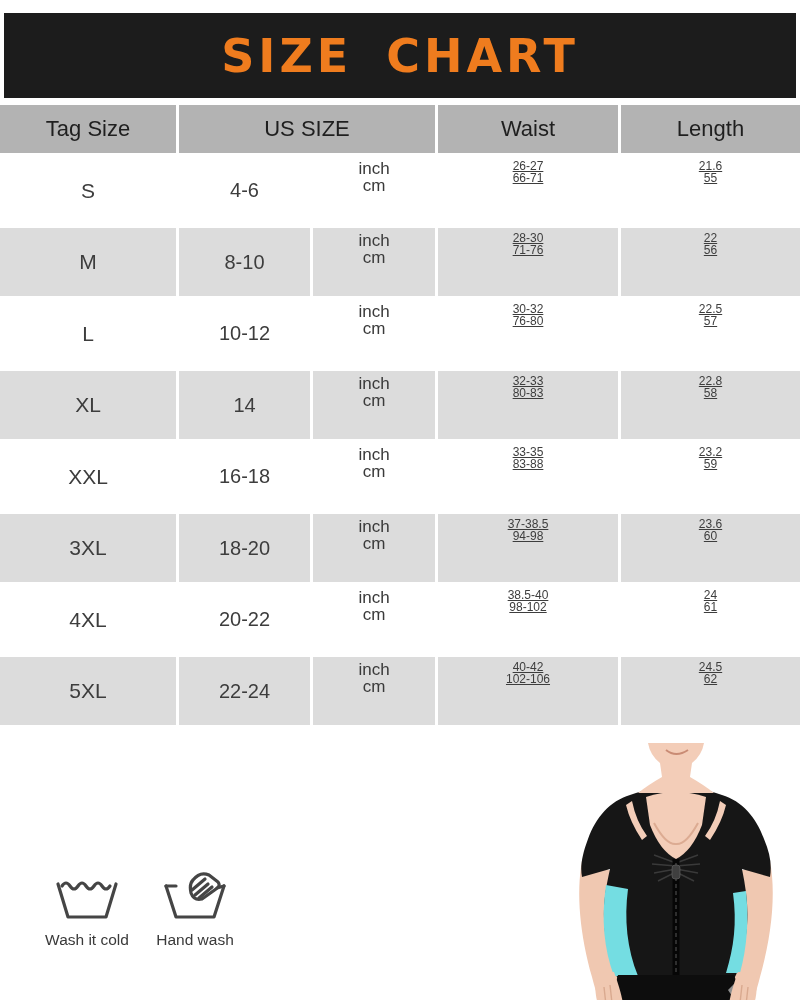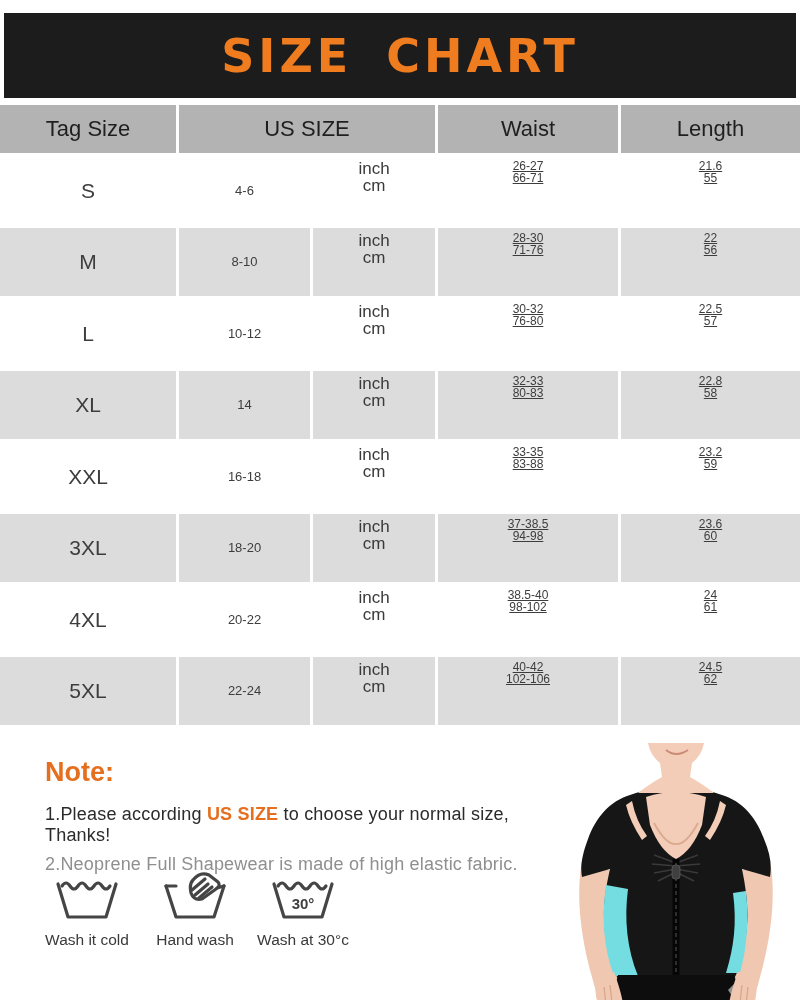--- a/index.html
+++ b/index.html
@@ -20,21 +20,21 @@
   .trow{display:contents;}
   .cell{display:flex;align-items:center;justify-content:center;background:#ffffff;
         color:#3d3d3d;font-size:19px;line-height:1;}
   .hcell{background:#b3b3b3;color:#1f1f1f;font-size:22px;}
   .hcell.span2{grid-column:2 / 4;}
   .trow.alt .cell{background:#dcdcdc;}
   .trow .hcell{background:#b3b3b3;}
   .cell.two{flex-direction:column;justify-content:flex-start;padding:4px 0;}
   .cell .ln{display:block;}
   .tag-txt{font-size:21px;}
-  .us-txt{font-size:13px;text-align:center;}
+  .us-txt{font-size:20px;text-align:center;}
   .unit-txt{font-size:17px;color:#3a3a3a;}
   .val-txt{font-size:12px;text-decoration:underline;}
 
   
   .note{position:absolute;left:45px;top:747px;width:522px;}
   .note-label{color:#e56f1f;font-size:27px;font-weight:bold;margin:0 0 16px 0;}
   .note-line1{font-size:18px;color:#2b2b2b;margin:0 0 8px 0;letter-spacing:.2px;}
   .note-hl{color:#e56f1f;font-weight:bold;}
   .note-line2{font-size:18px;color:#8f8f8f;margin:0;letter-spacing:.2px;}
 
@@ -199,25 +199,20 @@
         <span class="ln val-txt">102-106</span>
       </div>
       <div class="cell two">
         <span class="ln val-txt">24.5</span>
         <span class="ln val-txt">62</span>
       </div>
     </div>
 
   </div>
 
-  <div class="note">
-    <p class="note-label">Note:</p>
-    <p class="note-line1"><span>1.Please according </span><span class="note-hl">US SIZE</span><span> to choose your normal size, Thanks!</span></p>
-    <p class="note-line2">2.Neoprene Full Shapewear is made of high elastic fabric.</p>
-  </div>
 
   <div class="care">
 
     <div class="care-item">
       <svg width="66" height="52" viewBox="0 0 66 52">
         <path class="care-ic" d="M4,12 L14,45 L52,45 L62,12"></path>
         <path class="care-ic" stroke-width="2.8" d="M8,14 q4,-6 8,0 t8,0 t8,0 t8,0 t8,0 t8,0"></path>
       </svg>
       <span class="care-label">Wash it cold</span>
     </div>
@@ -225,28 +220,20 @@
     <div class="care-item">
       <svg width="66" height="52" viewBox="0 0 66 52">
         <path class="care-ic" d="M4,14 L14,45 L52,45 L62,14"></path>
         <path class="care-ic" d="M4,14 L14,14 M55,16 L62,14"></path>
         <path class="care-ic" stroke-width="2.6" d="M31,8 Q38,-1 47,3 L56,10 Q59,14 54,17 L40,27 Q32,29 29,21 Q27,12 31,8 Z"></path>
         <path class="care-ic" stroke-width="2" d="M33,23 L46,12 M30,18 L43,7 M37,26 L50,15"></path>
       </svg>
       <span class="care-label">Hand wash</span>
     </div>
 
-    <div class="care-item">
-      <svg width="66" height="52" viewBox="0 0 66 52">
-        <path class="care-ic" d="M4,12 L14,45 L52,45 L62,12"></path>
-        <path class="care-ic" stroke-width="2.8" d="M8,14 q4,-6 8,0 t8,0 t8,0 t8,0 t8,0 t8,0"></path>
-        <text class="care-30" x="33" y="37" text-anchor="middle">30°</text>
-      </svg>
-      <span class="care-label">Wash at 30°c</span>
-    </div>
 
 
   </div>
 
   <svg class="model" viewBox="0 0 248 267">
     <rect width="248" height="267" fill="#ffffff"></rect>
 
     <g>
       <path d="M30,118 C 24,150 28,192 40,234 C 44,250 48,260 52,267 L72,267 C 66,240 60,205 60,170 L60,128 Z" fill="#f0c8b1"></path>
       <path d="M218,118 C 224,150 220,192 208,234 C 204,250 200,260 196,267 L176,267 C 182,240 188,205 188,170 L188,128 Z" fill="#f0c8b1"></path>

